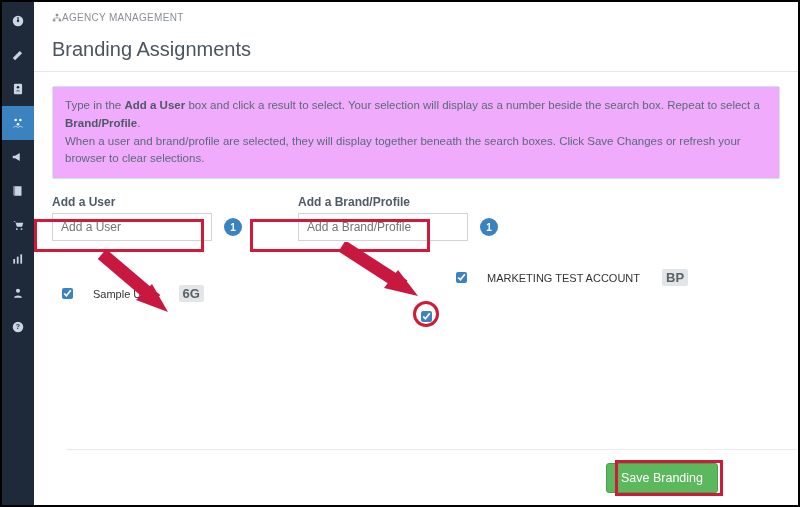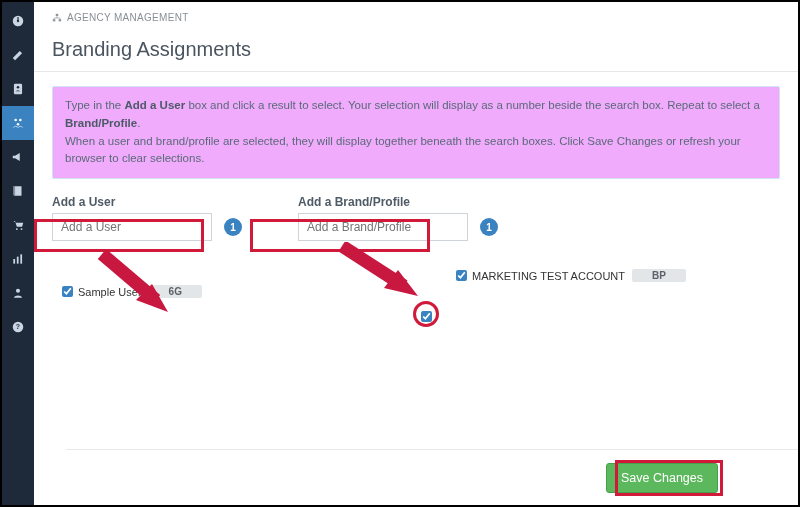--- a/index.html
+++ b/index.html
@@ -6,36 +6,36 @@
   html, body { width: 800px; height: 507px; overflow: hidden; font-family: "Helvetica Neue", Arial, sans-serif; font-size: 13px; color: #555; }
   .frame { width: 800px; height: 507px; border: 2px solid #000; display: flex; background: #fff; position: relative; }
   
   .sidebar { width: 32px; background: #1e2a3a; display: flex; flex-direction: column; align-items: center; padding-top: 2px; gap: 0; flex: 0 0 32px; }
   .sidebar .nav { width: 32px; height: 34px; display: flex; align-items: center; justify-content: center; color: #cbd5e1; cursor: pointer; }
   .sidebar .nav.active { background: #3b83c0; color: #fff; }
   .sidebar svg { width: 14px; height: 14px; }
   
   .main { flex: 1; display: flex; flex-direction: column; position: relative; }
   .header { padding: 10px 18px 10px 18px; border-bottom: 1px solid #e5e7eb; background:#fff;}
-  .crumb { font-size: 10px; color: #8a8f94; letter-spacing: .3px; display:flex; align-items:center; gap:5px;}
+  .crumb { font-size: 10px; color: #8a8f94; letter-spacing: .3px; display:flex; align-items:center; }
   .crumb svg { width:10px; height:10px; fill:#8a8f94;}
   .title { font-size: 20px; color: #4a5560; font-weight: 400; margin-top: 15px; }
   .pagewrap { padding: 14px 18px 0 18px; flex:1; overflow:hidden; position:relative; }
   .panel { background: #f0abfc; border: 1px solid #cfe2f2; padding: 10px 12px; font-size: 11.5px; color: #5a6a78; line-height: 1.55; border-radius: 2px; }
   .panel b { color:#4c5a67; }
   .row { display: flex; gap: 28px; margin-top: 16px; }
   .col { }
   .label { font-size: 12px; font-weight: 700; color: #4f5b66; margin-bottom: 4px; }
   .searchline { display:flex; align-items:center; }
   .searchbox { width: 160px; height: 28px; border: 1px solid #ced4da; padding: 0 8px; font-size: 12px; color:#888; background:#fff; outline:none; }
   .hl { position:absolute; border:3px solid #d11a3a; pointer-events:none; }
   .badge { width:18px; height:18px; border-radius:50%; background:#3b83c0; color:#fff; font-size:10px; font-weight:700; display:flex; align-items:center; justify-content:center; margin-left:12px; }
-  .selrow { margin-top: 44px; display:flex; align-items:center; gap:5px; font-size:11px; color:#333; }
+  .selrow { margin-top: 44px; display:flex; align-items:center; gap:20px; font-size:11px; color:#333; }
   .selrow.indent { margin-left:10px; }
-  .chip { background:#e3e6e8; color:#5a6168; font-size:10px; font-weight:700; padding:1px 20px; border-radius:2px; margin-left:2px;}
+  .chip { background:#e3e6e8; color:#5a6168; font-size:13px; font-weight:700; padding:1px 4px; border-radius:2px; margin-left:2px;}
   .chk { width:11px; height:11px; accent-color:#3b83c0; }
   
   .arrow { position:absolute; pointer-events:none; }
   .circle-ann { position:absolute; width:26px; height:26px; border:3px solid #d11a3a; border-radius:50%; pointer-events:none; }
   
   .footer { height: 56px; border-top:1px solid #e8ebed; display:flex; align-items:center; justify-content:flex-end; padding-right:80px; background:#fff; position:absolute; bottom:0; left:32px; right:0;}
   .savebtn { background:#5cb85c; color:#fff; border:1px solid #4aa04a; padding:7px 14px; font-size:12.5px; border-radius:3px; cursor:pointer; }
   .btn-hl { position:absolute; border:3px solid #d11a3a; width:108px; height:36px; pointer-events:none; }
   .subchk { position:absolute; }
   .subchk input { width:11px; height:11px; accent-color:#3b83c0;}
@@ -175,18 +175,18 @@
       </svg>
 
       <div class="subchk" style="left:387px; top:238px;">
         <input type="checkbox" class="chk" checked="" style="">
       </div>
       <div class="circle-ann" style="left:379px; top:229px;"></div>
 
     </div>
 
     <div class="footer">
-      <button class="savebtn">Save Changes</button>
+      <button class="savebtn">Save Branding</button>
       <div class="btn-hl" style="right:75px; bottom:9px;"></div>
     </div>
   </div>
 
 </div>
 
 </body></html>

